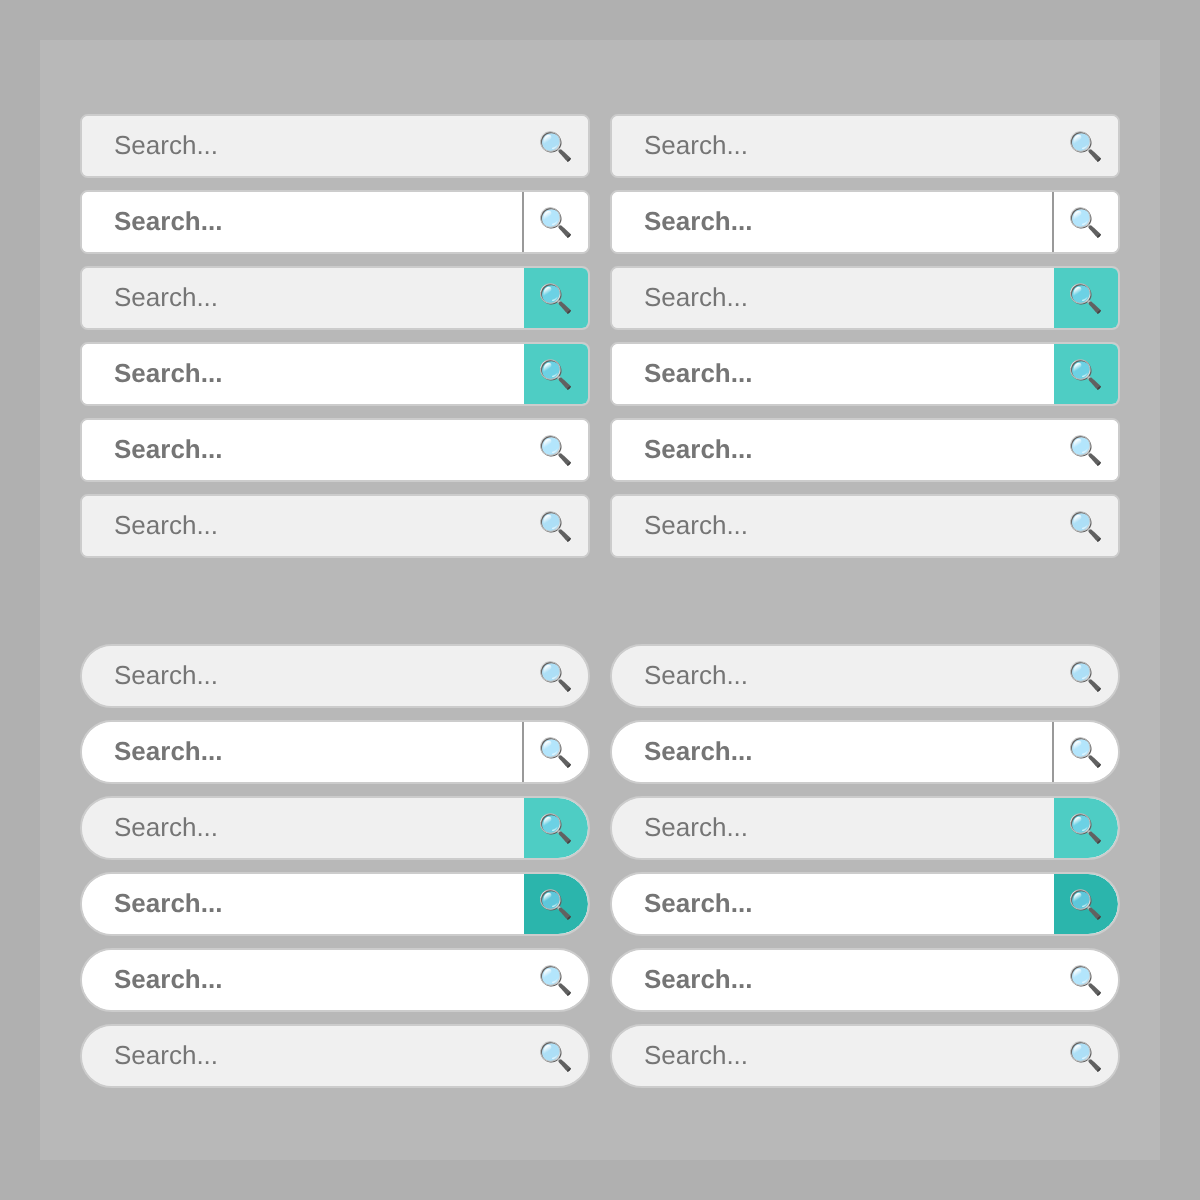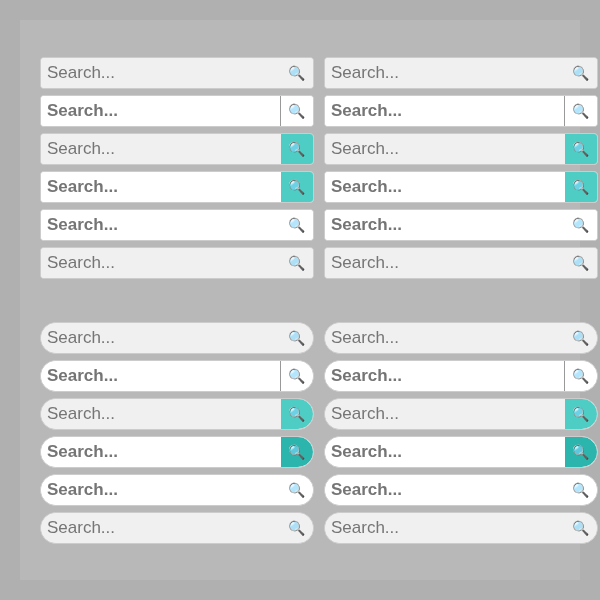--- a/index.html
+++ b/index.html
@@ -34,22 +34,22 @@
       display: flex;
       align-items: center;
       height: 32px;
       border-radius: 4px;
       overflow: hidden;
       position: relative;
     }
     .search-input {
       flex: 1;
       height: 100%;
-      padding: 0 6px;
-      font-size: 17px;
+      padding: 0 16px;
+      font-size: 13px;
       border: none;
       outline: none;
       cursor: pointer;
     }
     .search-btn {
       width: 32px;
       height: 100%;
       display: flex;
       align-items: center;
       justify-content: center;

